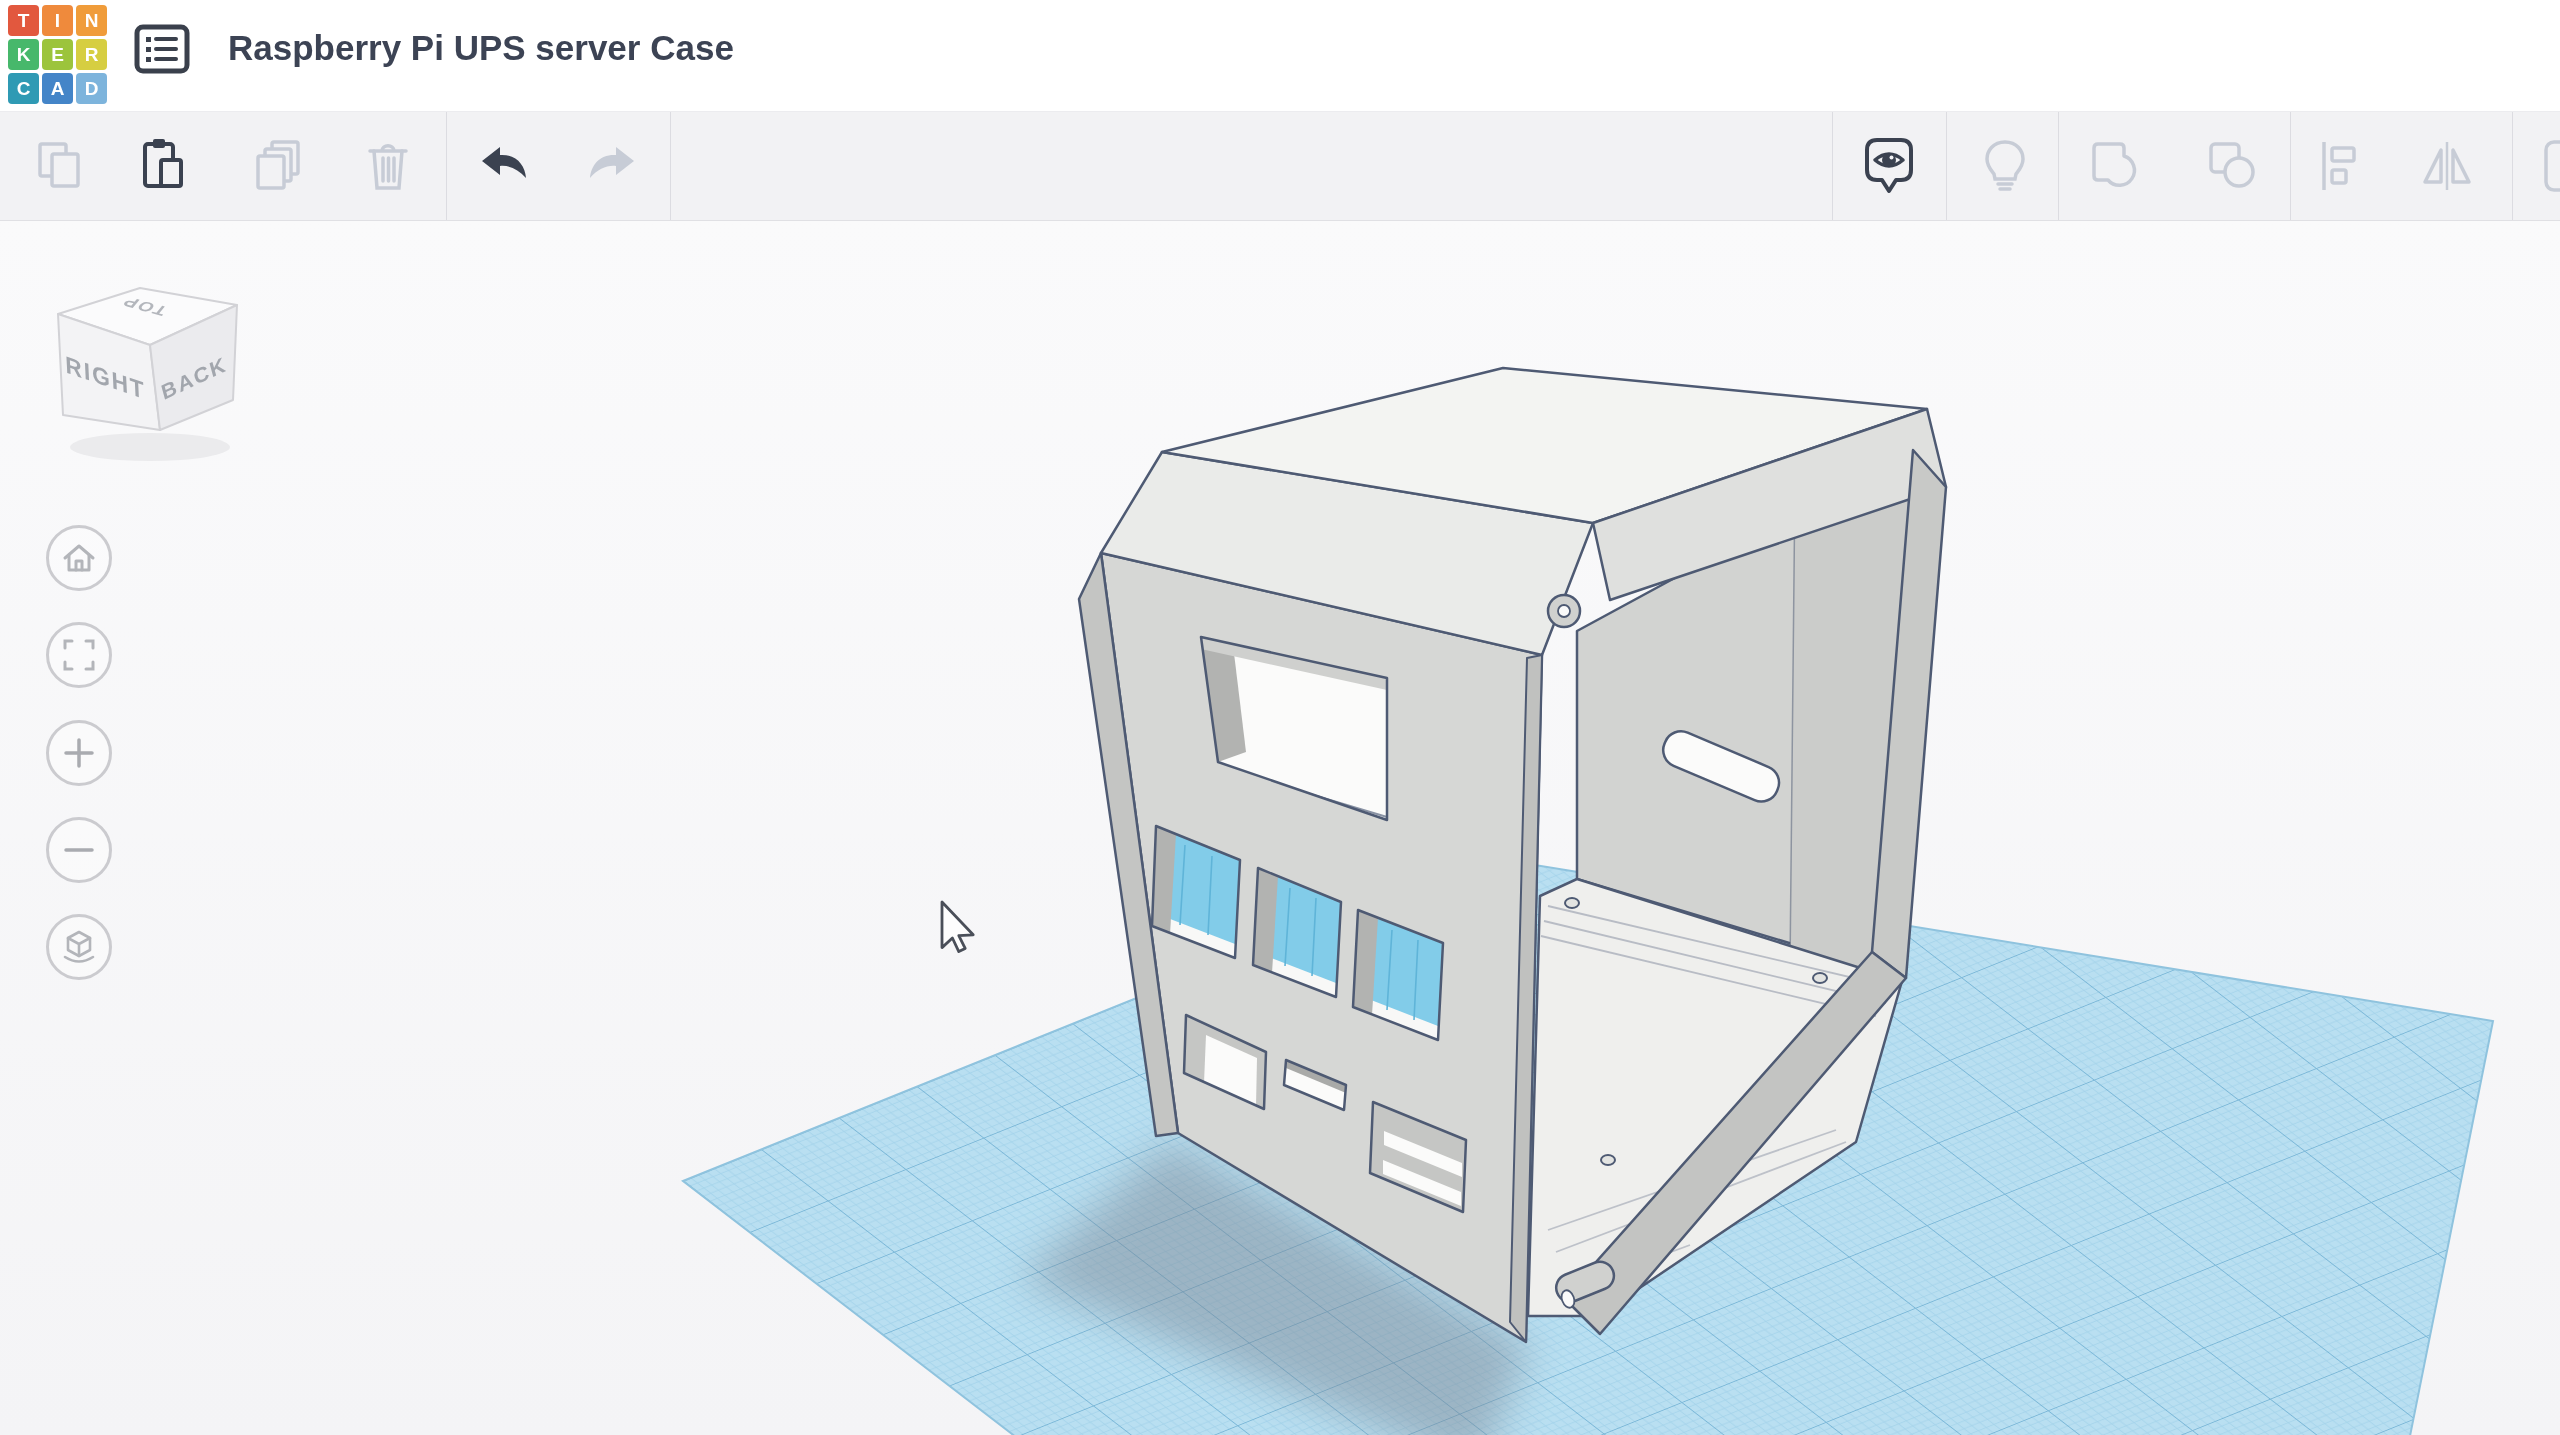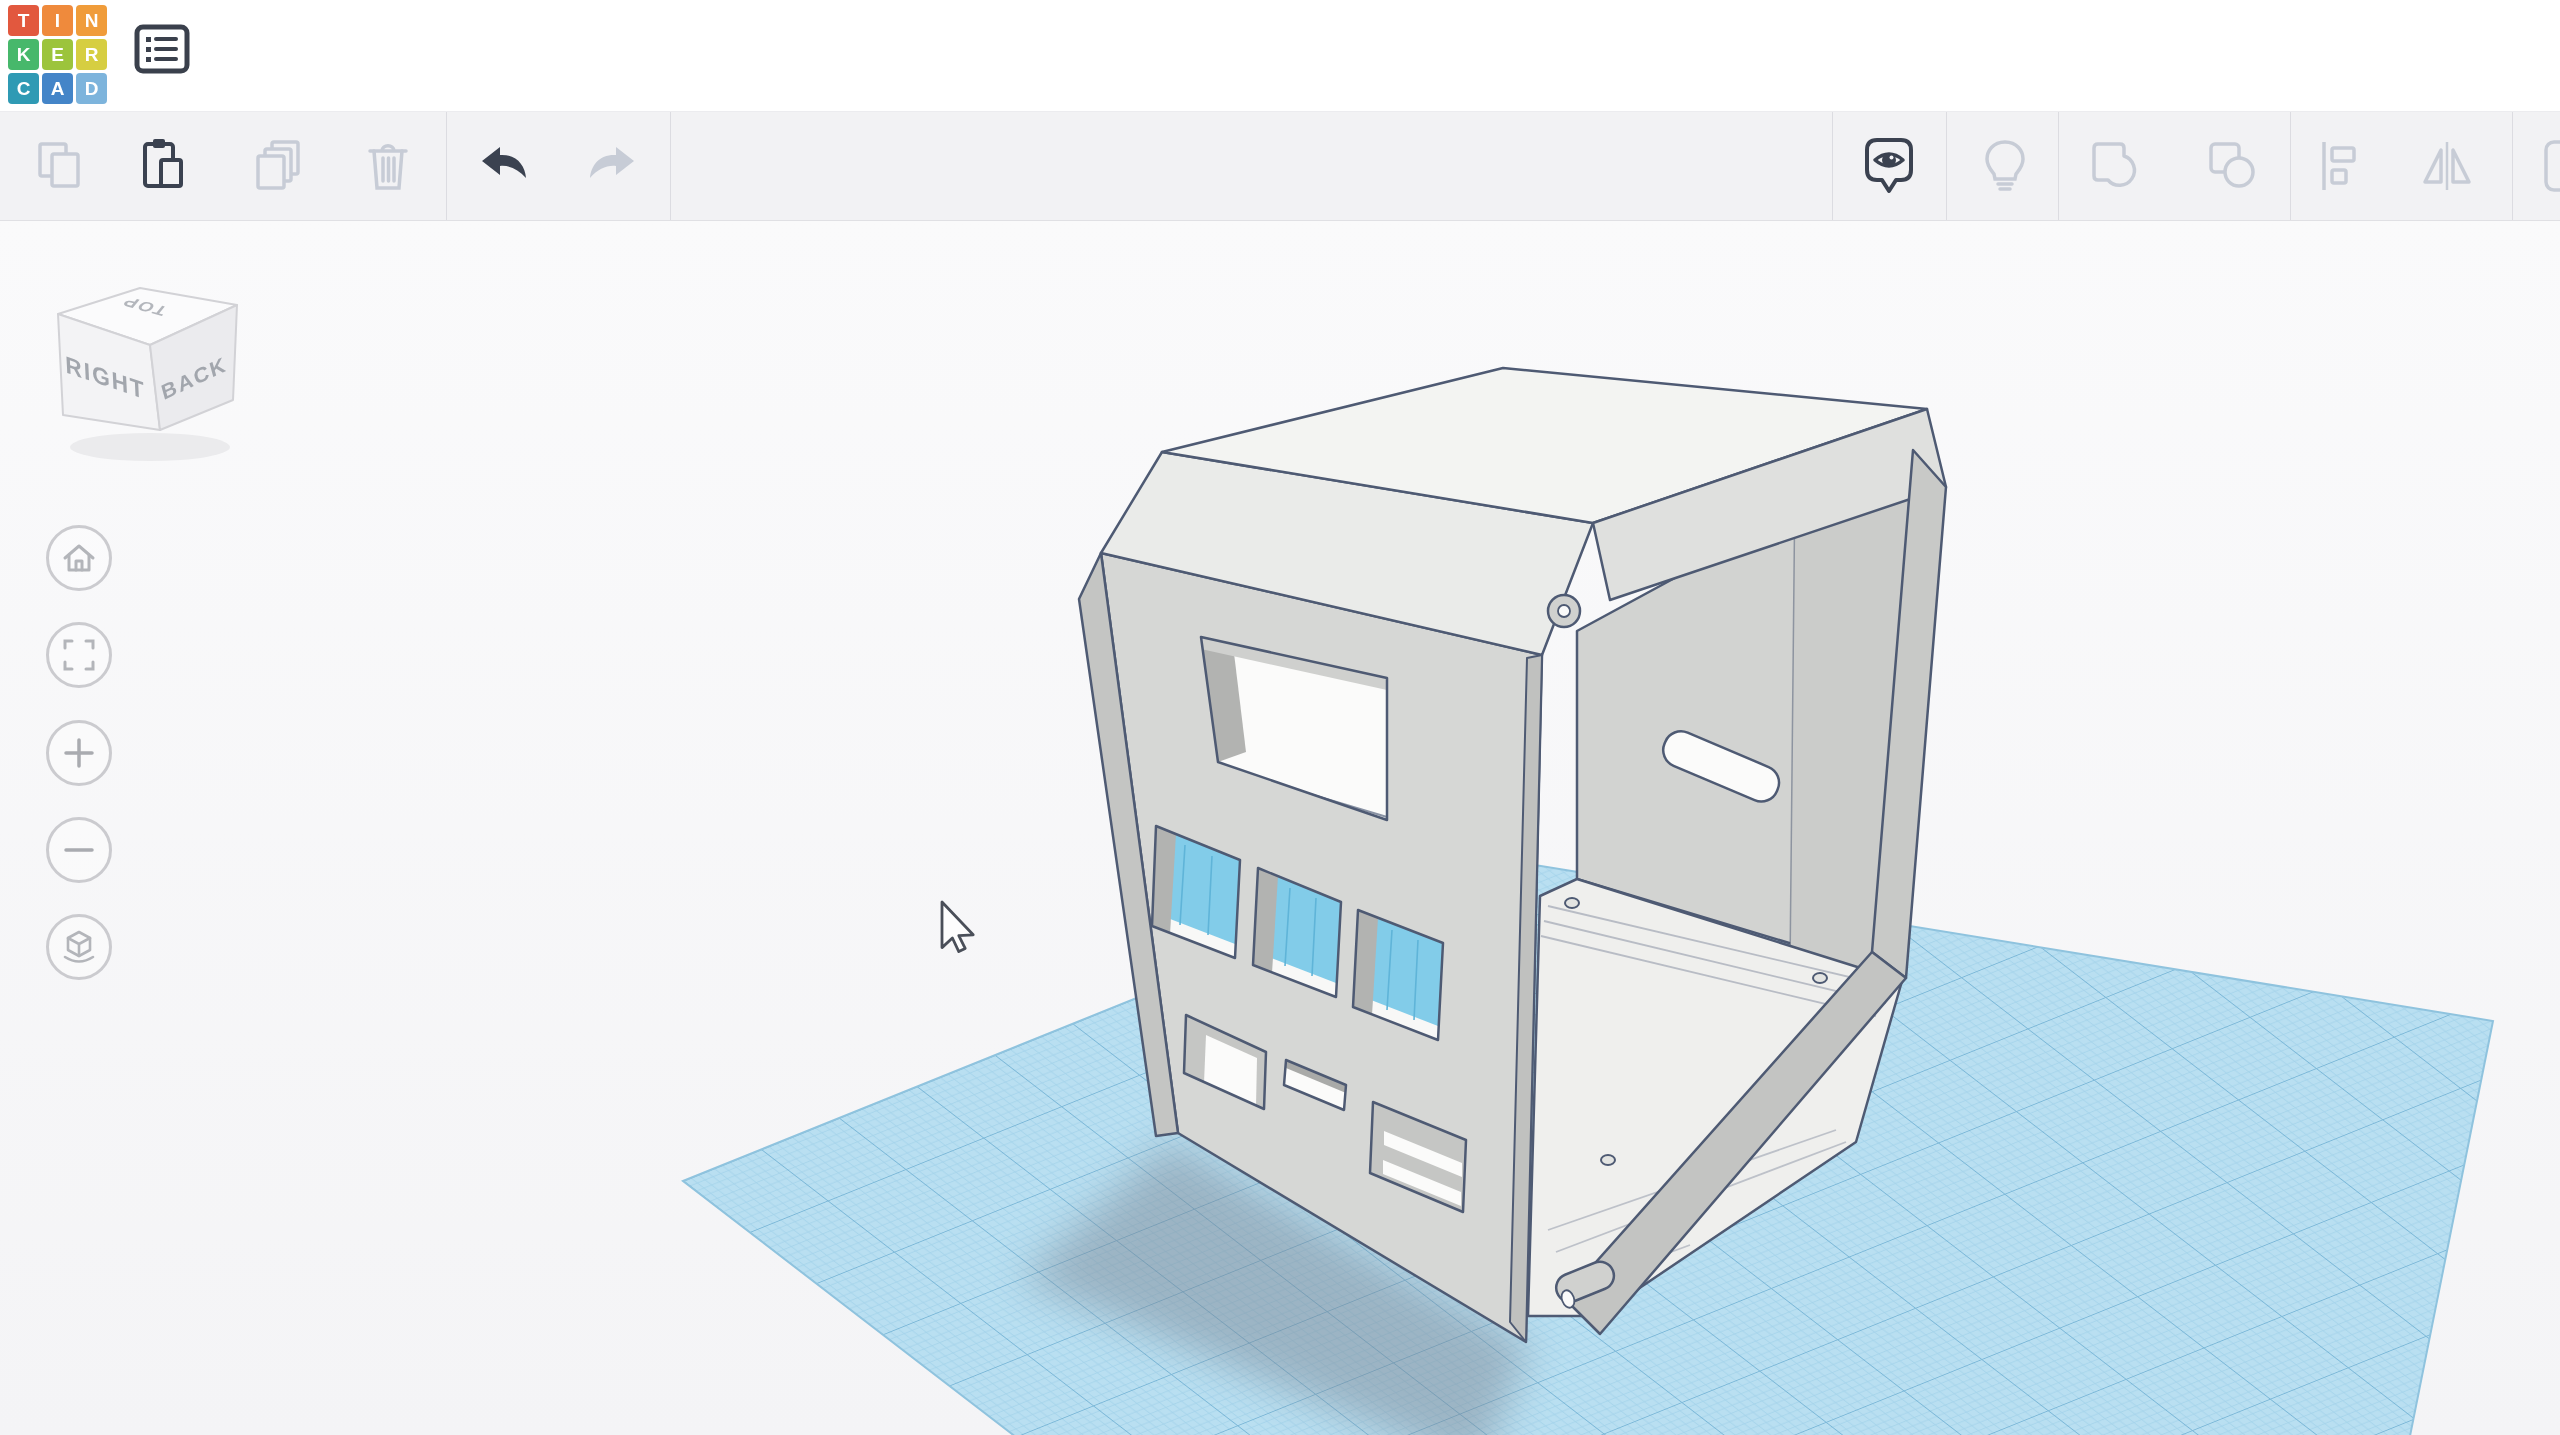--- a/index.html
+++ b/index.html
@@ -177,20 +177,21 @@
       <g stroke="#3a404c" stroke-width="4" stroke-linecap="round">
         <path d="M22 15 H42 M22 25 H42 M22 35 H42"></path>
       </g>
       <g fill="#3a404c">
         <rect x="12" y="13" width="5" height="5"></rect>
           <rect x="12" y="23" width="5" height="5"></rect>
           <rect x="12" y="33" width="5" height="5"></rect>
       </g>
     </svg>
   </button>
+  <div class="title">Raspberry Pi UPS server Case</div>
 </div>
 
 <div class="toolbar">
 
   <button class="tb-btn tb-off" style="left:28px">
     <svg width="64" height="64" viewBox="0 0 64 64" fill="none" stroke="currentColor" stroke-width="3.5">
       <rect x="12" y="10" width="26" height="32" rx="2"></rect>
       <rect x="24" y="20" width="26" height="32" rx="2" fill="#f2f2f4"></rect>
     </svg>
   </button>

